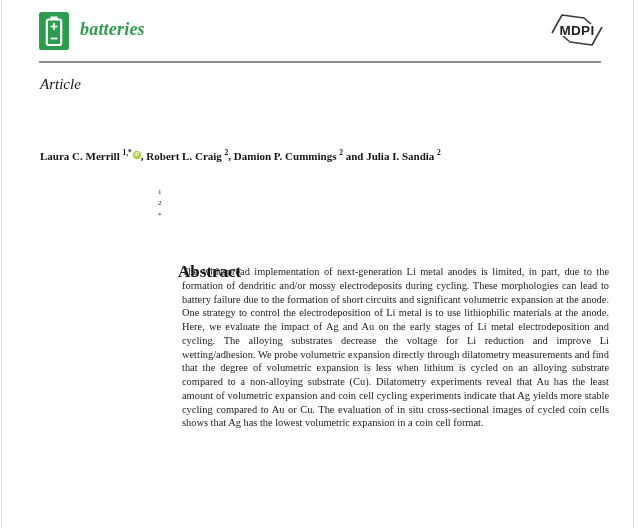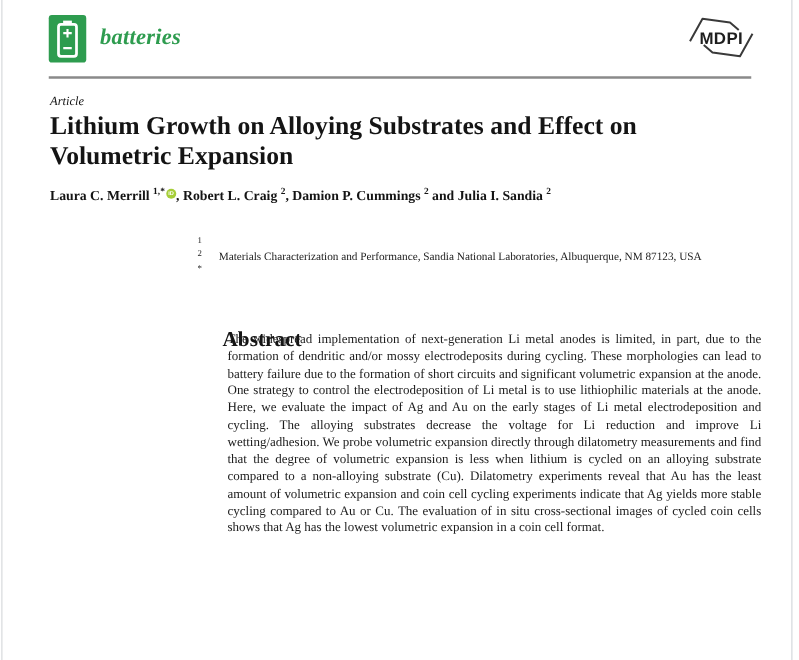--- a/index.html
+++ b/index.html
@@ -22,21 +22,21 @@
   }
   .journal-wordmark{
     position:absolute;left:80px;top:19px;
     font-size:18px;font-style:italic;font-weight:bold;color:#2E9C4F;
     letter-spacing:0.2px;
   }
   .mdpi-logo{position:absolute;left:549px;top:11px;width:56px;height:38px;}
   .header-rule{position:absolute;left:39px;top:61px;width:562px;height:1.5px;background:#8a8a8a;}
 
   
-  .article-label{position:absolute;left:40px;top:76px;font-size:10px;font-style:italic;color:#141414;}
+  .article-label{position:absolute;left:40px;top:76px;font-size:15px;font-style:italic;color:#141414;}
   .article-title{
     position:absolute;left:40px;top:90px;width:556px;
     font-size:20.5px;line-height:23.5px;font-weight:bold;color:#141414;
   }
   .author-line{position:absolute;left:40px;top:148px;width:575px;font-size:11px;font-weight:bold;color:#141414;}
   .author-line sup{font-size:7.5px;font-weight:bold;}
   .orcid-icon{
     display:inline-block;width:8px;height:8px;border-radius:50%;
     background:#A6CE39;position:relative;top:-4px;margin-left:1px;
     color:#ffffff;font-size:4.5px;font-family:"Liberation Sans",sans-serif;
@@ -79,31 +79,29 @@
   <svg class="mdpi-logo" viewBox="0 0 56 38">
     <polyline points="3,22 13,4 35,7 42,13" fill="none" stroke="#3a3a3a" stroke-width="1.6" stroke-linejoin="round"></polyline>
     <polyline points="53,16 43,34 21,31 14,25" fill="none" stroke="#3a3a3a" stroke-width="1.6" stroke-linejoin="round"></polyline>
     <text x="28" y="24" text-anchor="middle" font-family="Liberation Sans, sans-serif" font-size="13.5" font-weight="bold" letter-spacing="0.3" fill="#1e1e1e">MDPI</text>
   </svg>
 
   <div class="header-rule"></div>
 
   <div class="article-label">Article</div>
 
-  <h1 class="article-title" style="margin:0">Lithium Growth on Alloying Substrates and Effect on Volumetric Expansion</h1>
 
   <div class="author-line"><span>Laura C. Merrill</span> <sup>1,*</sup><span class="orcid-icon">iD</span><span>, </span><span>Robert L. Craig</span> <sup>2</sup><span>, </span><span>Damion P. Cummings</span> <sup>2</sup><span> and </span><span>Julia I. Sandia</span> <sup>2</sup></div>
 
   <div class="affiliations">
     <div class="affil-row">
       <span class="affil-marker">1</span>
     </div>
     <div class="affil-row">
       <span class="affil-marker">2</span>
-      <span class="affil-text">Materials Characterization and Performance, Sandia National Laboratories, Albuquerque, NM 87123, USA</span>
     </div>
     <div class="affil-row">
       <span class="affil-marker">*</span>
     </div>
   </div>
 
   <div class="abstract-heading">Abstract</div>
   <p class="abstract-body">The widespread implementation of next-generation Li metal anodes is limited, in part, due to the formation of dendritic and/or mossy electrodeposits during cycling. These morphologies can lead to battery failure due to the formation of short circuits and significant volumetric expansion at the anode. One strategy to control the electrodeposition of Li metal is to use lithiophilic materials at the anode. Here, we evaluate the impact of Ag and Au on the early stages of Li metal electrodeposition and cycling. The alloying substrates decrease the voltage for Li reduction and improve Li wetting/adhesion. We probe volumetric expansion directly through dilatometry measurements and find that the degree of volumetric expansion is less when lithium is cycled on an alloying substrate compared to a non-alloying substrate (Cu). Dilatometry experiments reveal that Au has the least amount of volumetric expansion and coin cell cycling experiments indicate that Ag yields more stable cycling compared to Au or Cu. The evaluation of in situ cross-sectional images of cycled coin cells shows that Ag has the lowest volumetric expansion in a coin cell format.</p>
 
 </div>

